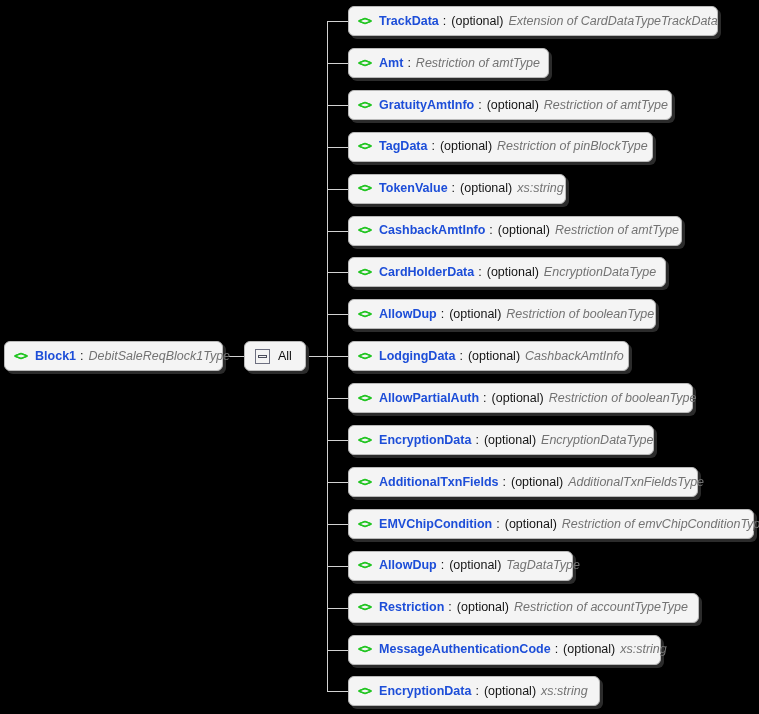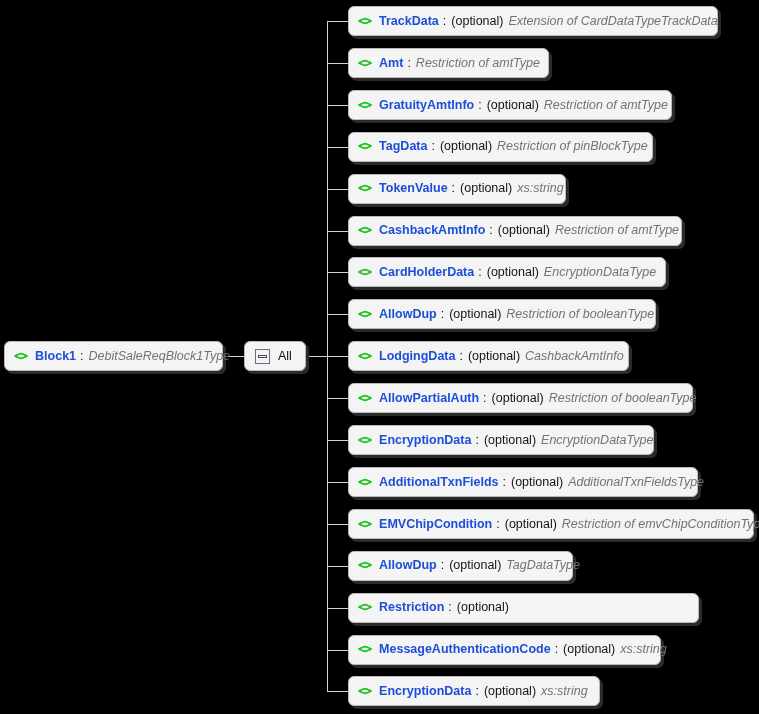--- a/index.html
+++ b/index.html
@@ -255,20 +255,21 @@
         <span class="node-name">AllowDup</span>
         <span class="node-occurs">:</span>
         <span class="node-occurs" style="margin-left: 5px;">(optional)</span>
         <span class="node-type">TagDataType</span>
       </div>
       <div class="node" style="left: 348px; top: 592.6px; width: 351px;">
         <span class="elem-icon">&lt;&gt;</span>
         <span class="node-name">Restriction</span>
         <span class="node-occurs">:</span>
         <span class="node-occurs" style="margin-left: 5px;">(optional)</span>
+        <span class="node-type">Restriction of accountTypeType</span>
       </div>
       <div class="node" style="left: 348px; top: 634.5px; width: 313px;">
         <span class="elem-icon">&lt;&gt;</span>
         <span class="node-name">MessageAuthenticationCode</span>
         <span class="node-occurs">:</span>
         <span class="node-occurs" style="margin-left: 5px;">(optional)</span>
         <span class="node-type">xs:string</span>
       </div>
       <div class="node" style="left: 348px; top: 676.4px; width: 252px;">
         <span class="elem-icon">&lt;&gt;</span>

